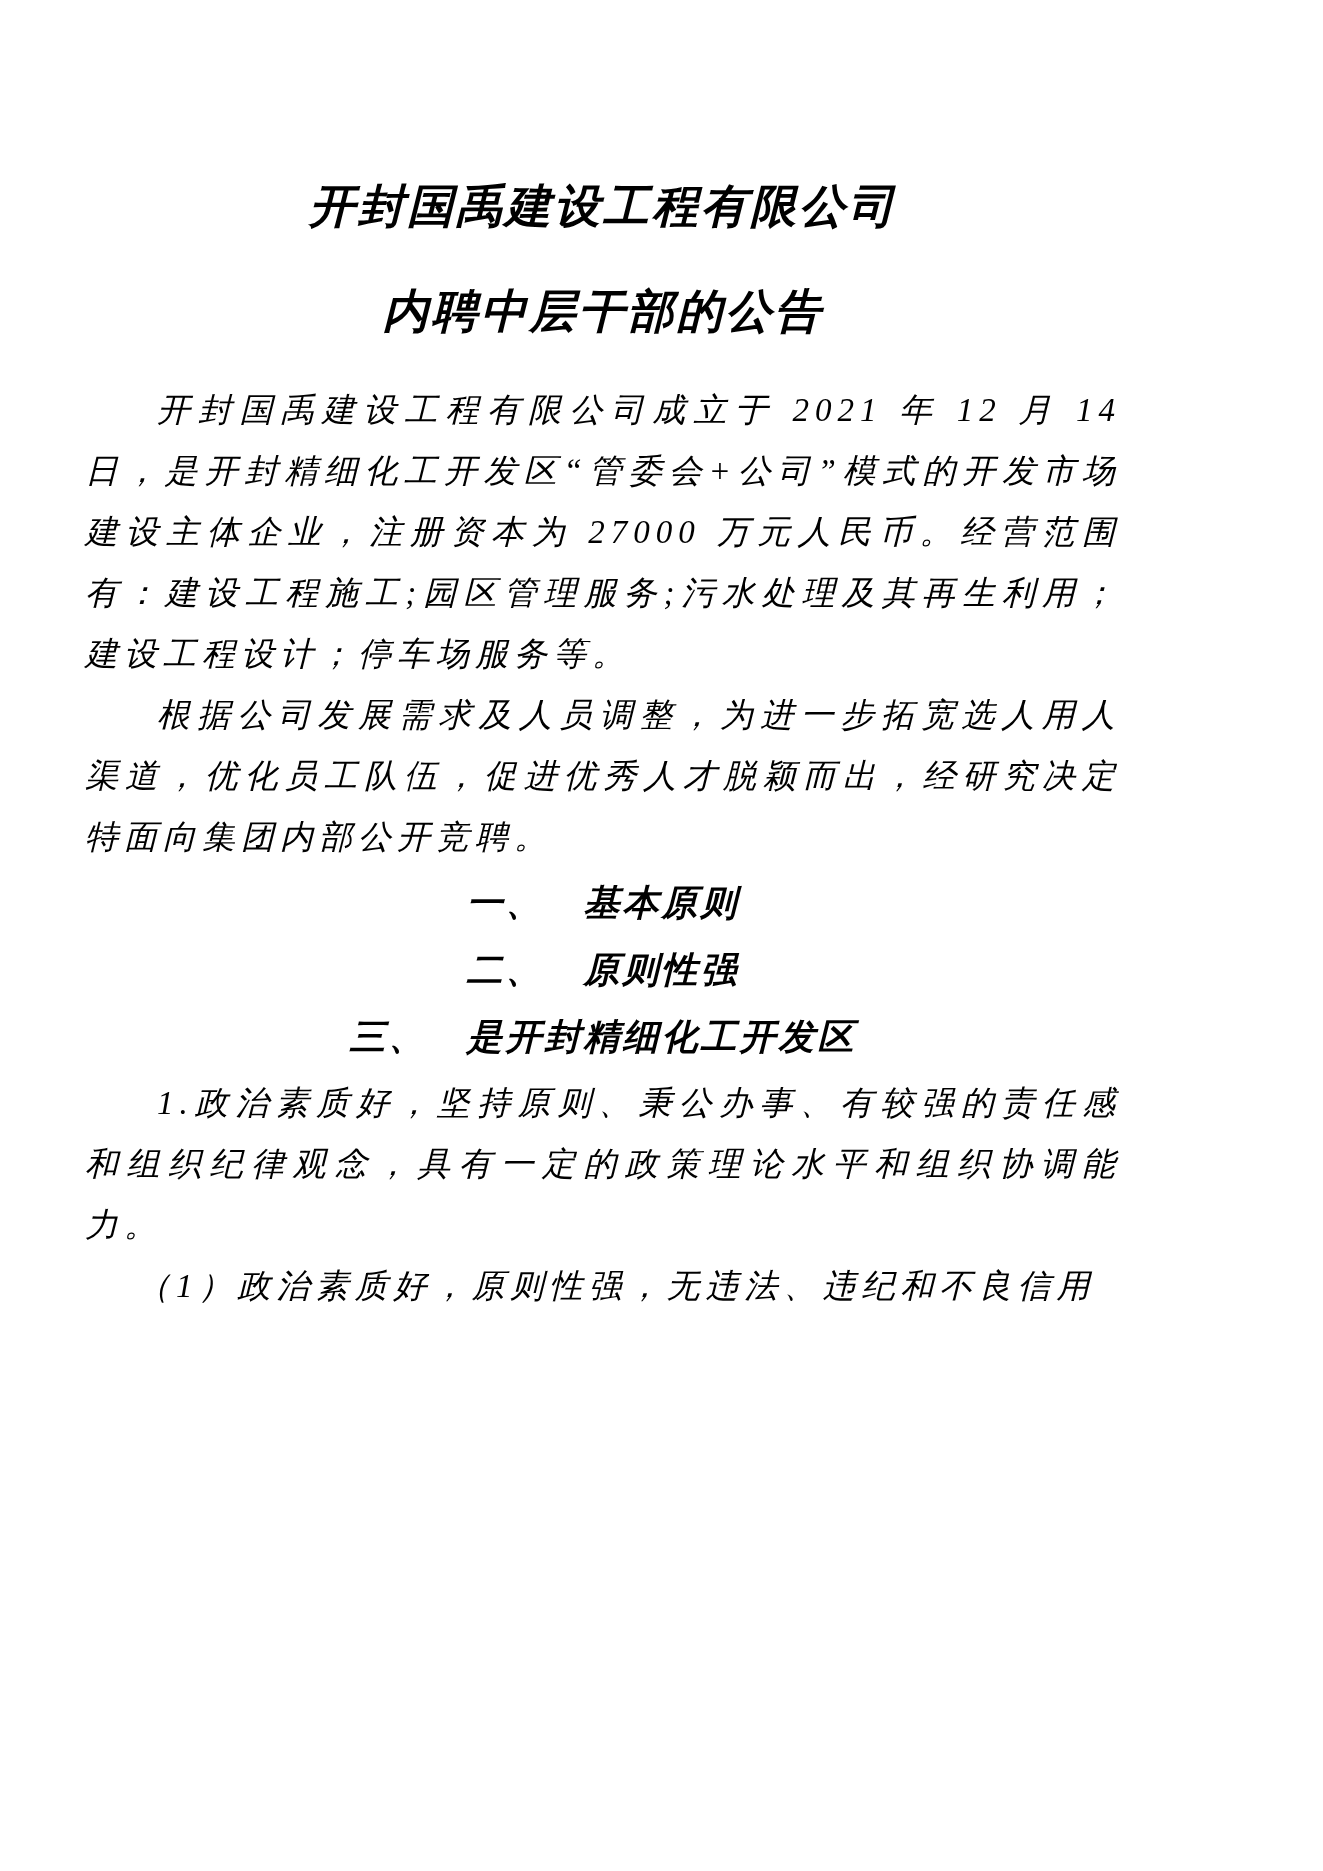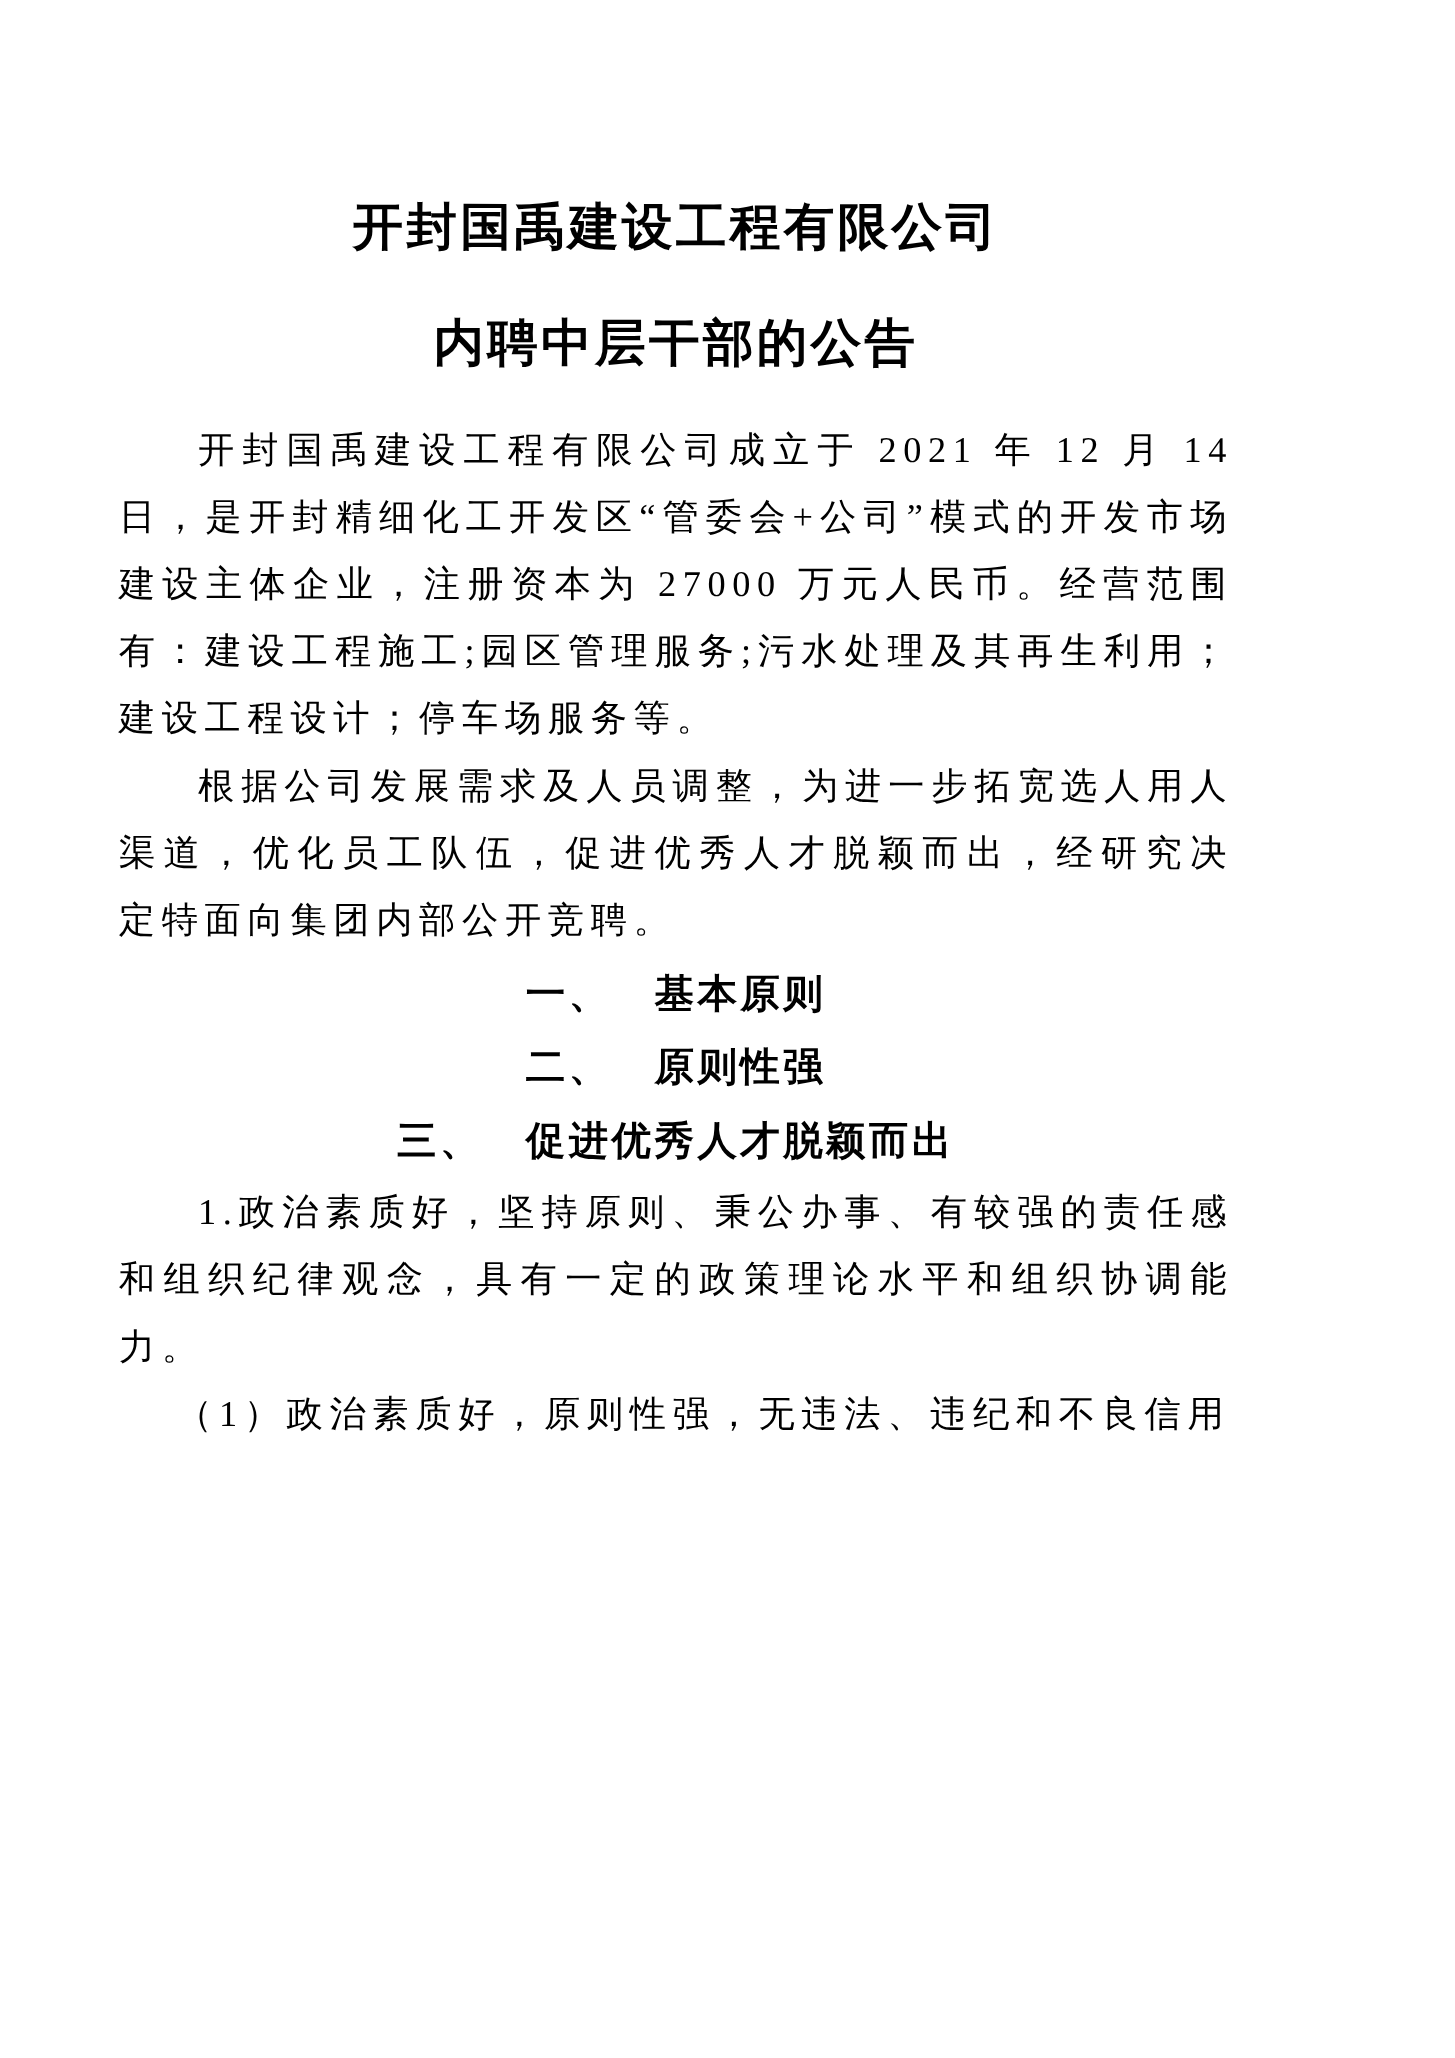--- a/index.html
+++ b/index.html
@@ -8,22 +8,23 @@
     background: #ffffff;
   }
   .page {
     position: relative;
     width: 1323px;
     height: 1871px;
     margin: 0 auto;
     background: #ffffff;
     color: #000000;
     box-sizing: border-box;
-    padding: 183px 202px 0 108px;
+    padding: 183px 202px 0 85px;
     overflow: hidden;
+    font-style: italic;
   }
   .doc-title,
   .doc-subtitle {
     font-family: "Liberation Serif", "DejaVu Serif", serif;
     font-weight: bold;
     font-size: 46px;
     line-height: 48px;
     letter-spacing: 3px;
     text-align: center;
     margin: 0;
@@ -72,21 +73,21 @@
     <p class="body">开封国禹建设工程有限公司成立于 2021 年 12 月 14 日，是开封精细化工开发区“管委会+公司”模式的开发市场建设主体企业，注册资本为 27000 万元人民币。经营范围有：建设工程施工;园区管理服务;污水处理及其再生利用；建设工程设计；停车场服务等。</p>
 
     <p class="body">根据公司发展需求及人员调整，为进一步拓宽选人用人渠道，优化员工队伍，促进优秀人才脱颖而出，经研究决定特面向集团内部公开竞聘。</p>
 
     <h2 class="heading">一、　基本原则</h2>
 
 
     <h2 class="heading">二、　原则性强</h2>
 
 
-    <h2 class="heading">三、　促进优秀人才脱颖而出</h2>
+    <h2 class="heading">三、　是开封精细化工开发区</h2>
 
     <p class="body">1.政治素质好，坚持原则、秉公办事、有较强的责任感和组织纪律观念，具有一定的政策理论水平和组织协调能力。</p>
 
 
     <p class="body-paren">（1）政治素质好，原则性强，无违法、违纪和不良信用</p>
 
   </div>
 </div>
 
 </body></html>

